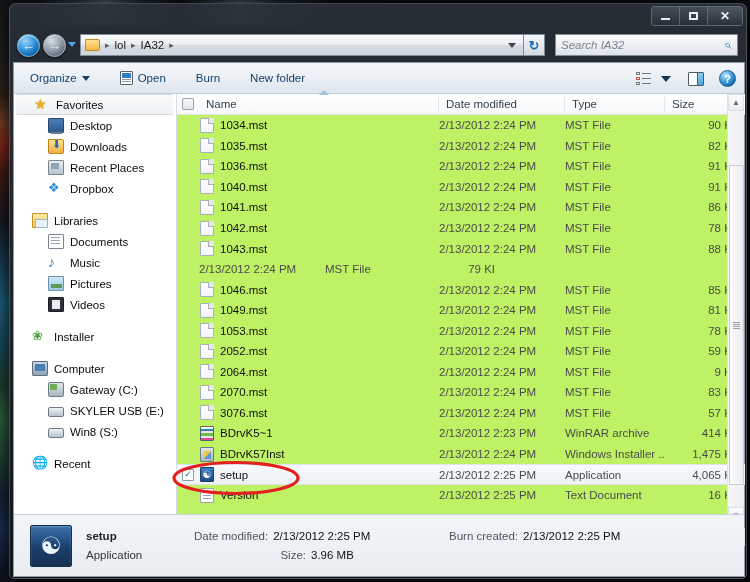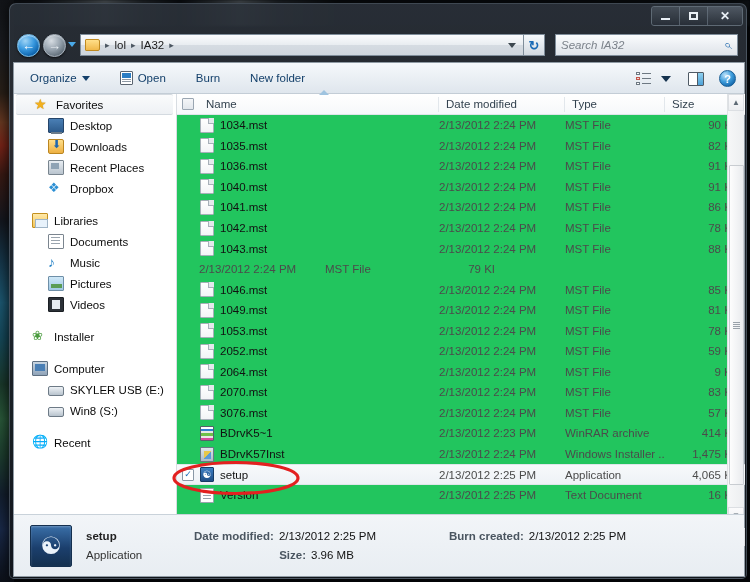--- a/index.html
+++ b/index.html
@@ -243,21 +243,21 @@
   .ico-pc::after { content:''; position:absolute; left:2px; top:2px; width:10px; height:7px; background:#4a7fb5; }
   .ico-drivec { background:linear-gradient(to bottom,#dfe6ec,#a8b5c1); border:1px solid #6d7a86; border-radius:2px; }
   .ico-drivec::after { content:''; position:absolute; left:1px; top:1px; width:7px; height:6px; background:#6fae52; }
   .ico-drive { background:linear-gradient(to bottom,#eef2f6,#b8c3cd); border:1px solid #6d7a86; border-radius:2px; height:10px; margin-top:3px; }
   .ico-net { color:#2e7fc0; font-size:13px; line-height:14px; }
 
   
   .filelist {
     position: absolute; left: 162px; top: 31px;
     width: 568px; height: 452px;
-    background: #22c55e; border-left: 1px solid #d8dde2;
+    background: #bef264; border-left: 1px solid #d8dde2;
   }
   .lheader {
     position: absolute; left: 0; top: 0; width: 568px; height: 21px;
     background: linear-gradient(to bottom, #ffffff 0%, #f6f8fa 100%);
     border-bottom: 1px solid #dfe4e9;
     display: flex; align-items: center;
     font-size: 11.5px; color: #33424f;
   }
   .hcell { position: relative; height: 21px; display: flex; align-items: center; padding-left: 7px; }
   .hcell::after {
@@ -394,21 +394,21 @@
     background: linear-gradient(to bottom,#3a6fa8 0%, #1b3f6d 55%, #14304f 100%);
     border: 1px solid #11booking; border: 1px solid #15304f; border-radius: 2px;
     display: flex; align-items: center; justify-content: center;
     color: #eaf2fa; font-size: 24px; line-height: 1;
     box-shadow: inset 0 1px 2px rgba(255,255,255,.25);
   }
   .det-text { margin-left: 14px; font-size: 11.5px; color: #1f1f1f; }
   .det-line { display: flex; align-items: center; height: 19px; }
   .det-name { font-weight: bold; width: 108px; }
   .det-kind { width: 108px; color: #333; }
-  .det-lbl { color: #4a5560; font-weight: bold; }
+  .det-lbl { color: #4a5560; }
   .det-val { color: #111; margin-left: 5px; }
   .det-grp1 { width: 255px; display: flex; }
   .det-grp1 .det-lbl { width: auto; }
   .det-size-lbl { display: inline-block; width: 112px; text-align: right; }
 
   
   .annot {
     position: absolute; left: 170px; top: 460px;
     width: 132px; height: 36px; pointer-events: none;
   }
@@ -563,20 +563,24 @@
       <div class="nav-item root">
         <span class="ico ico-home">❀</span>
         <span>Installer</span>
       </div>
 
       <div class="nav-gap"></div>
 
       <div class="nav-item root">
         <span class="ico ico-pc"></span>
         <span>Computer</span>
+      </div>
+      <div class="nav-item child">
+        <span class="ico ico-drivec"></span>
+        <span>Gateway (C:)</span>
       </div>
       <div class="nav-item child">
         <span class="ico ico-drive"></span>
         <span>SKYLER USB (E:)</span>
       </div>
       <div class="nav-item child">
         <span class="ico ico-drive"></span>
         <span>Win8 (S:)</span>
       </div>
 

